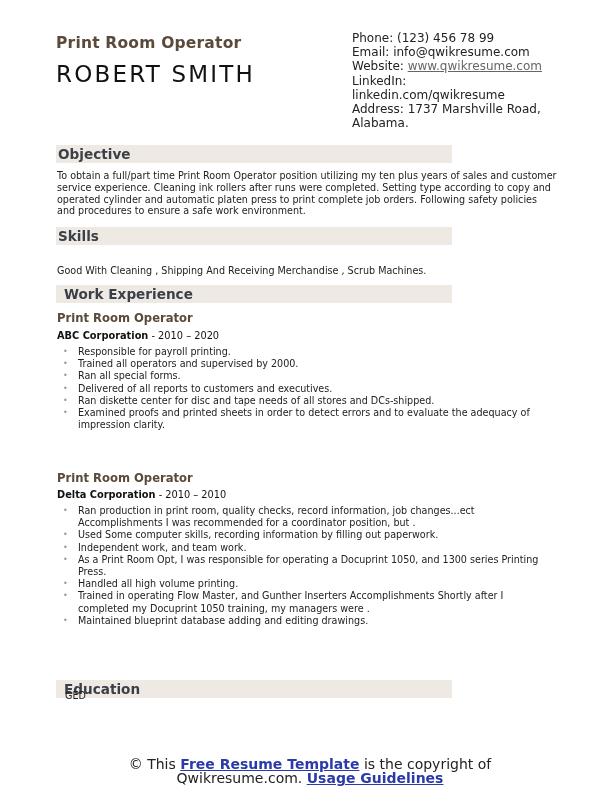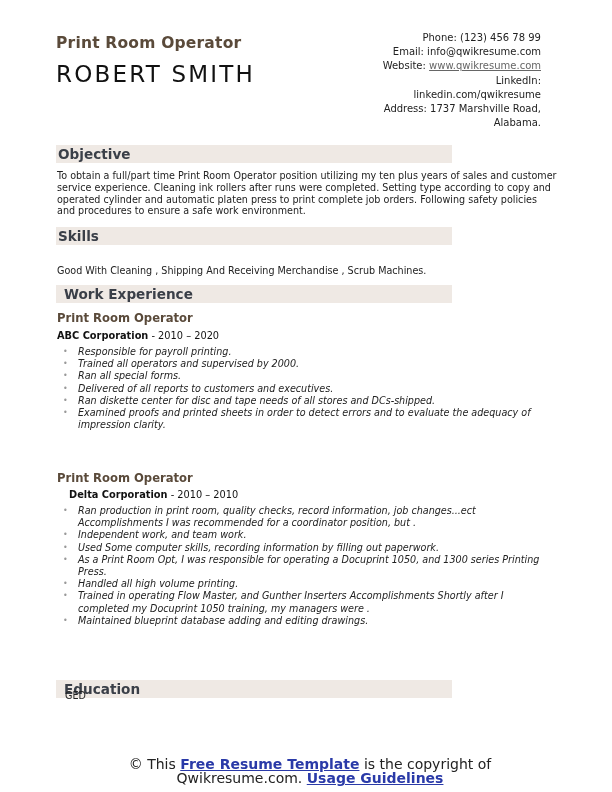--- a/index.html
+++ b/index.html
@@ -8,22 +8,22 @@
 
   .job-title-top {
     position: absolute; left: 56px; top: 34px;
     font-size: 15.5px; font-weight: bold; color: #5a4a3a; letter-spacing: 0.2px;
   }
   .name {
     position: absolute; left: 56px; top: 61px;
     font-size: 23px; letter-spacing: 2.2px; color: #111; font-weight: normal;
   }
   .contact {
-    position: absolute; right: 71px; top: 31px; width: 200px;
-    text-align: right; font-size: 10px; line-height: 14.2px; color: #222;
+    position: absolute; right: 60px; top: 31px; width: 200px;
+    font-size: 12px; line-height: 14.2px; color: #222;
   }
   .contact a { color: #666; text-decoration: underline; }
 
   .section-head {
     position: absolute; left: 56px; width: 396px; height: 18px;
     background: #efe9e4;
     font-size: 13.6px; font-weight: bold; color: #3a3f48; line-height: 18px;
     padding-left: 2px;
   }
   .para {
@@ -35,21 +35,21 @@
     font-size: 11.6px; font-weight: bold; color: #5a4a3a;
   }
   .company {
     position: absolute; left: 57px; font-size: 9.8px; color: #111; text-align: right;
   }
   .company b { font-weight: bold; }
   ul.bullets {
     position: absolute; left: 63px; width: 490px; list-style: none;
     font-size: 9.6px; line-height: 12.2px; color: #222;
   }
-  ul.bullets li { position: relative; padding-left: 15px; font-style: italic; }
+  ul.bullets li { position: relative; padding-left: 15px; }
   ul.bullets li::before {
     content: "\2022"; position: absolute; left: 0; top: 0; color: #999; font-size: 8px;
   }
   .edu { position: absolute; left: 65px; top: 690px; font-size: 9.6px; color: #222; }
   .footer {
     position: absolute; left: 80px; top: 757px; width: 460px; text-align: center;
     font-size: 14px; line-height: 14px; color: #222;
   }
   .footer a { color: #2a3aa8; font-weight: bold; text-decoration: underline; }
 </style>
@@ -84,25 +84,25 @@
   <ul class="bullets" style="top:346px;">
     <li>Responsible for payroll printing.</li>
     <li>Trained all operators and supervised by 2000.</li>
     <li>Ran all special forms.</li>
     <li>Delivered of all reports to customers and executives.</li>
     <li>Ran diskette center for disc and tape needs of all stores and DCs-shipped.</li>
     <li>Examined proofs and printed sheets in order to detect errors and to evaluate the adequacy of impression clarity.</li>
   </ul>
 
   <div class="job-title" style="top:471px;">Print Room Operator</div>
-  <div class="company" style="top:489px;margin-left:12px;"><b>Delta Corporation</b><span> - 2010 – 2010</span></div>
+  <div class="company" style="top:489px;"><b>Delta Corporation</b><span> - 2010 – 2010</span></div>
   <ul class="bullets" style="top:505px;">
     <li>Ran production in print room, quality checks, record information, job changes...ect Accomplishments I was recommended for a coordinator position, but .</li>
+    <li>Used Some computer skills, recording information by filling out paperwork.</li>
     <li>Independent work, and team work.</li>
-    <li>Used Some computer skills, recording information by filling out paperwork.</li>
     <li>As a Print Room Opt, I was responsible for operating a Docuprint 1050, and 1300 series Printing Press.</li>
     <li>Handled all high volume printing.</li>
     <li>Trained in operating Flow Master, and Gunther Inserters Accomplishments Shortly after I completed my Docuprint 1050 training, my managers were .</li>
     <li>Maintained blueprint database adding and editing drawings.</li>
   </ul>
 
   <div class="section-head" style="top:680px;padding-left:8px;">Education</div>
   <div class="edu">GED</div>
 
   <div class="footer">

